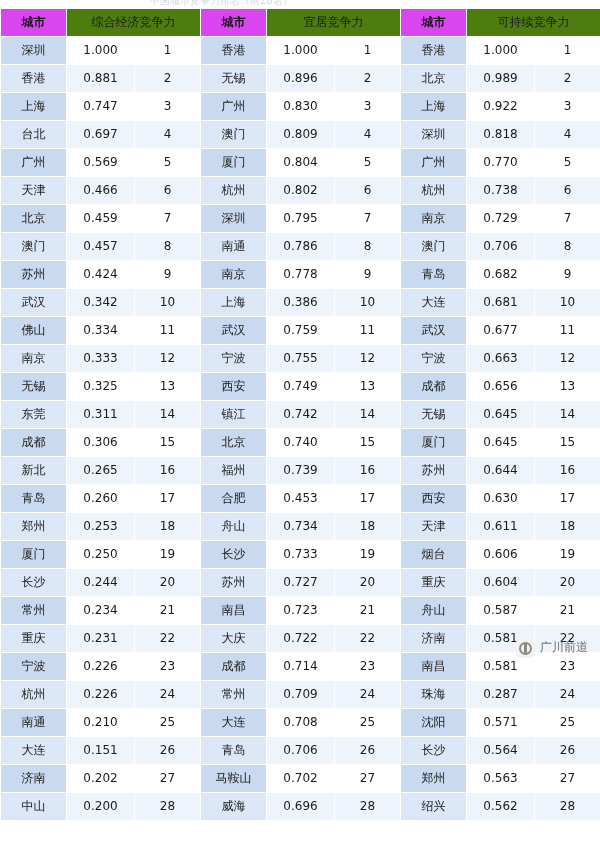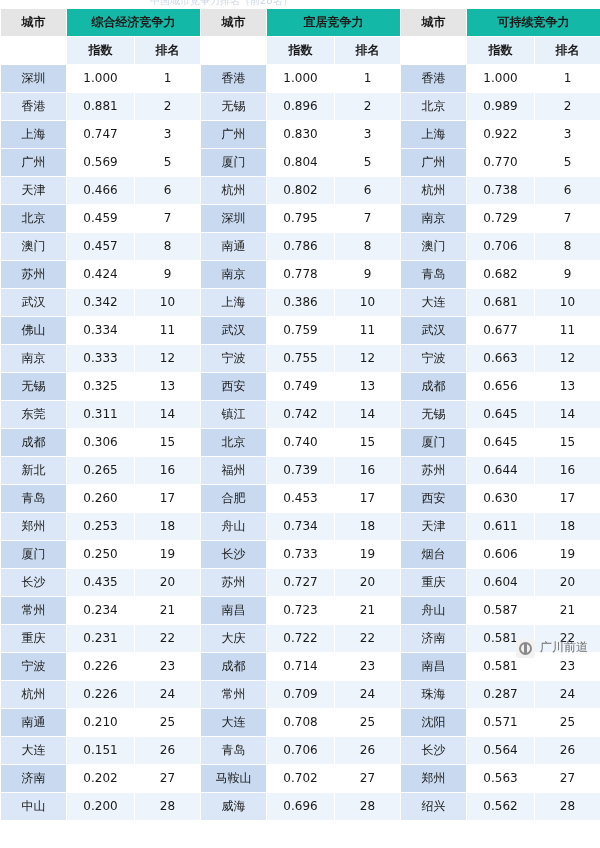--- a/index.html
+++ b/index.html
@@ -52,29 +52,29 @@
     overflow: hidden;
     white-space: nowrap;
   }
   
   col.city  { width: 66px; }
   col.index { width: 68px; }
   col.rank  { width: 66px; }
 
   
   .hdr-city {
-    background: #e5e5e5;
+    background: #d946ef;
     color: #ffffff;
     font-weight: bold;
     font-size: 13px;
   }
   .hdr-title {
-    background: #14b8a6;
+    background: #4d7c0f;
     color: #1a1a1a;
-    font-weight: bold;
+    font-weight: normal;
     font-size: 13px;
   }
   .hdr-sub {
     background: #e8f0fa;
     color: #1a1a1a;
     font-weight: bold;
     font-size: 12px;
   }
   .hdr-sub.blank {
     background: #ffffff;
@@ -168,31 +168,20 @@
     </colgroup>
     <thead>
       <tr>
         <th class="hdr-city">城市</th>
         <th class="hdr-title" colspan="2">综合经济竞争力</th>
         <th class="hdr-city">城市</th>
         <th class="hdr-title" colspan="2">宜居竞争力</th>
         <th class="hdr-city">城市</th>
         <th class="hdr-title" colspan="2">可持续竞争力</th>
       </tr>
-      <tr>
-        <th class="hdr-sub blank"></th>
-        <th class="hdr-sub">指数</th>
-        <th class="hdr-sub">排名</th>
-        <th class="hdr-sub blank"></th>
-        <th class="hdr-sub">指数</th>
-        <th class="hdr-sub">排名</th>
-        <th class="hdr-sub blank"></th>
-        <th class="hdr-sub">指数</th>
-        <th class="hdr-sub">排名</th>
-      </tr>
     </thead>
     <tbody id="tbody">
         <tr>
           <td class="city">深圳</td>
           <td class="val">1.000</td>
           <td class="rank">1</td>
           <td class="city">香港</td>
           <td class="val">1.000</td>
           <td class="rank">1</td>
           <td class="city">香港</td>
@@ -215,20 +204,31 @@
           <td class="val">0.747</td>
           <td class="rank">3</td>
           <td class="city">广州</td>
           <td class="val">0.830</td>
           <td class="rank">3</td>
           <td class="city">上海</td>
           <td class="val">0.922</td>
           <td class="rank">3</td>
         </tr>
         <tr>
+          <td class="city alt">台北</td>
+          <td class="val alt">0.697</td>
+          <td class="rank alt">4</td>
+          <td class="city alt">澳门</td>
+          <td class="val alt">0.809</td>
+          <td class="rank alt">4</td>
+          <td class="city alt">深圳</td>
+          <td class="val alt">0.818</td>
+          <td class="rank alt">4</td>
+        </tr>
+        <tr>
           <td class="city">广州</td>
           <td class="val">0.569</td>
           <td class="rank">5</td>
           <td class="city">厦门</td>
           <td class="val">0.804</td>
           <td class="rank">5</td>
           <td class="city">广州</td>
           <td class="val">0.770</td>
           <td class="rank">5</td>
         </tr>
@@ -381,21 +381,21 @@
           <td class="rank">19</td>
           <td class="city">长沙</td>
           <td class="val">0.733</td>
           <td class="rank">19</td>
           <td class="city">烟台</td>
           <td class="val">0.606</td>
           <td class="rank">19</td>
         </tr>
         <tr>
           <td class="city alt">长沙</td>
-          <td class="val alt">0.435</td>
+          <td class="val alt">0.244</td>
           <td class="rank alt">20</td>
           <td class="city alt">苏州</td>
           <td class="val alt">0.727</td>
           <td class="rank alt">20</td>
           <td class="city alt">重庆</td>
           <td class="val alt">0.604</td>
           <td class="rank alt">20</td>
         </tr>
         <tr>
           <td class="city">常州</td>

